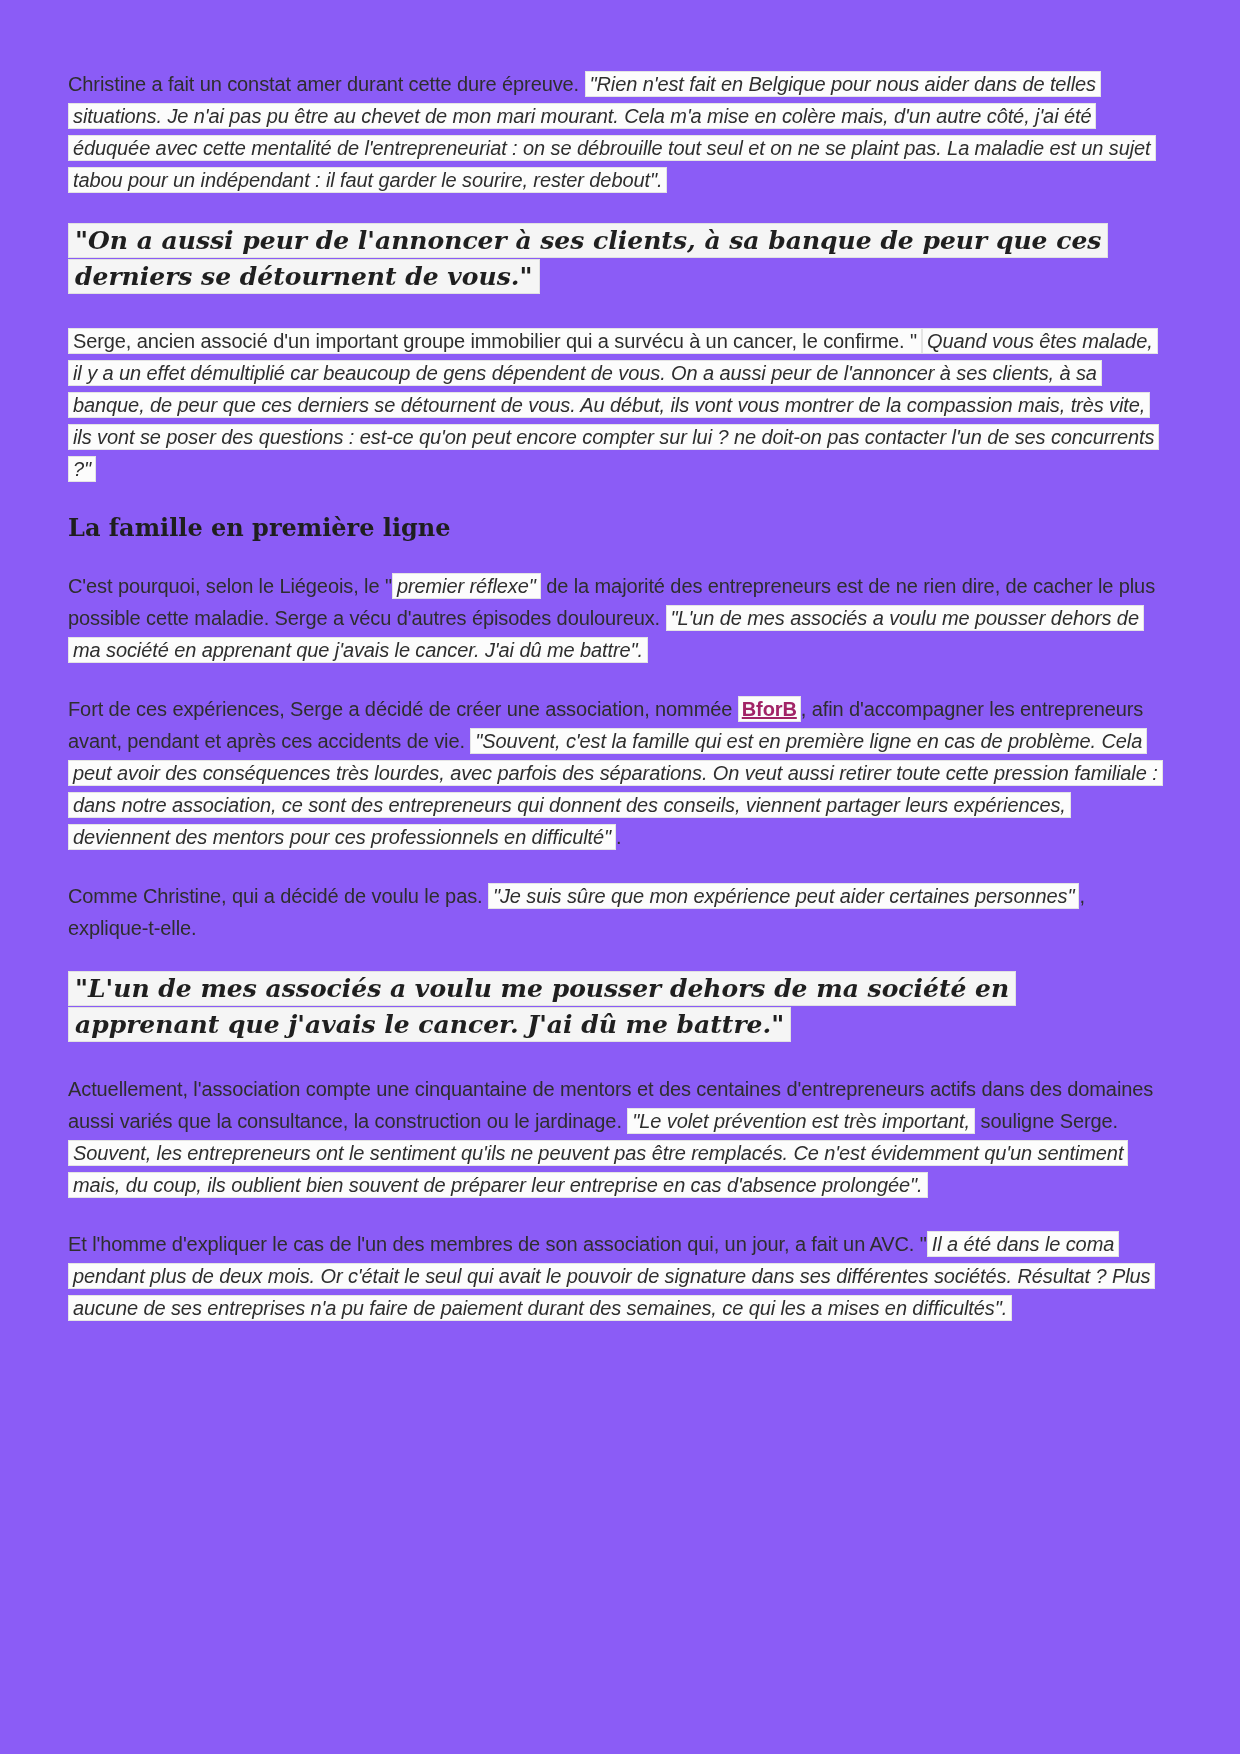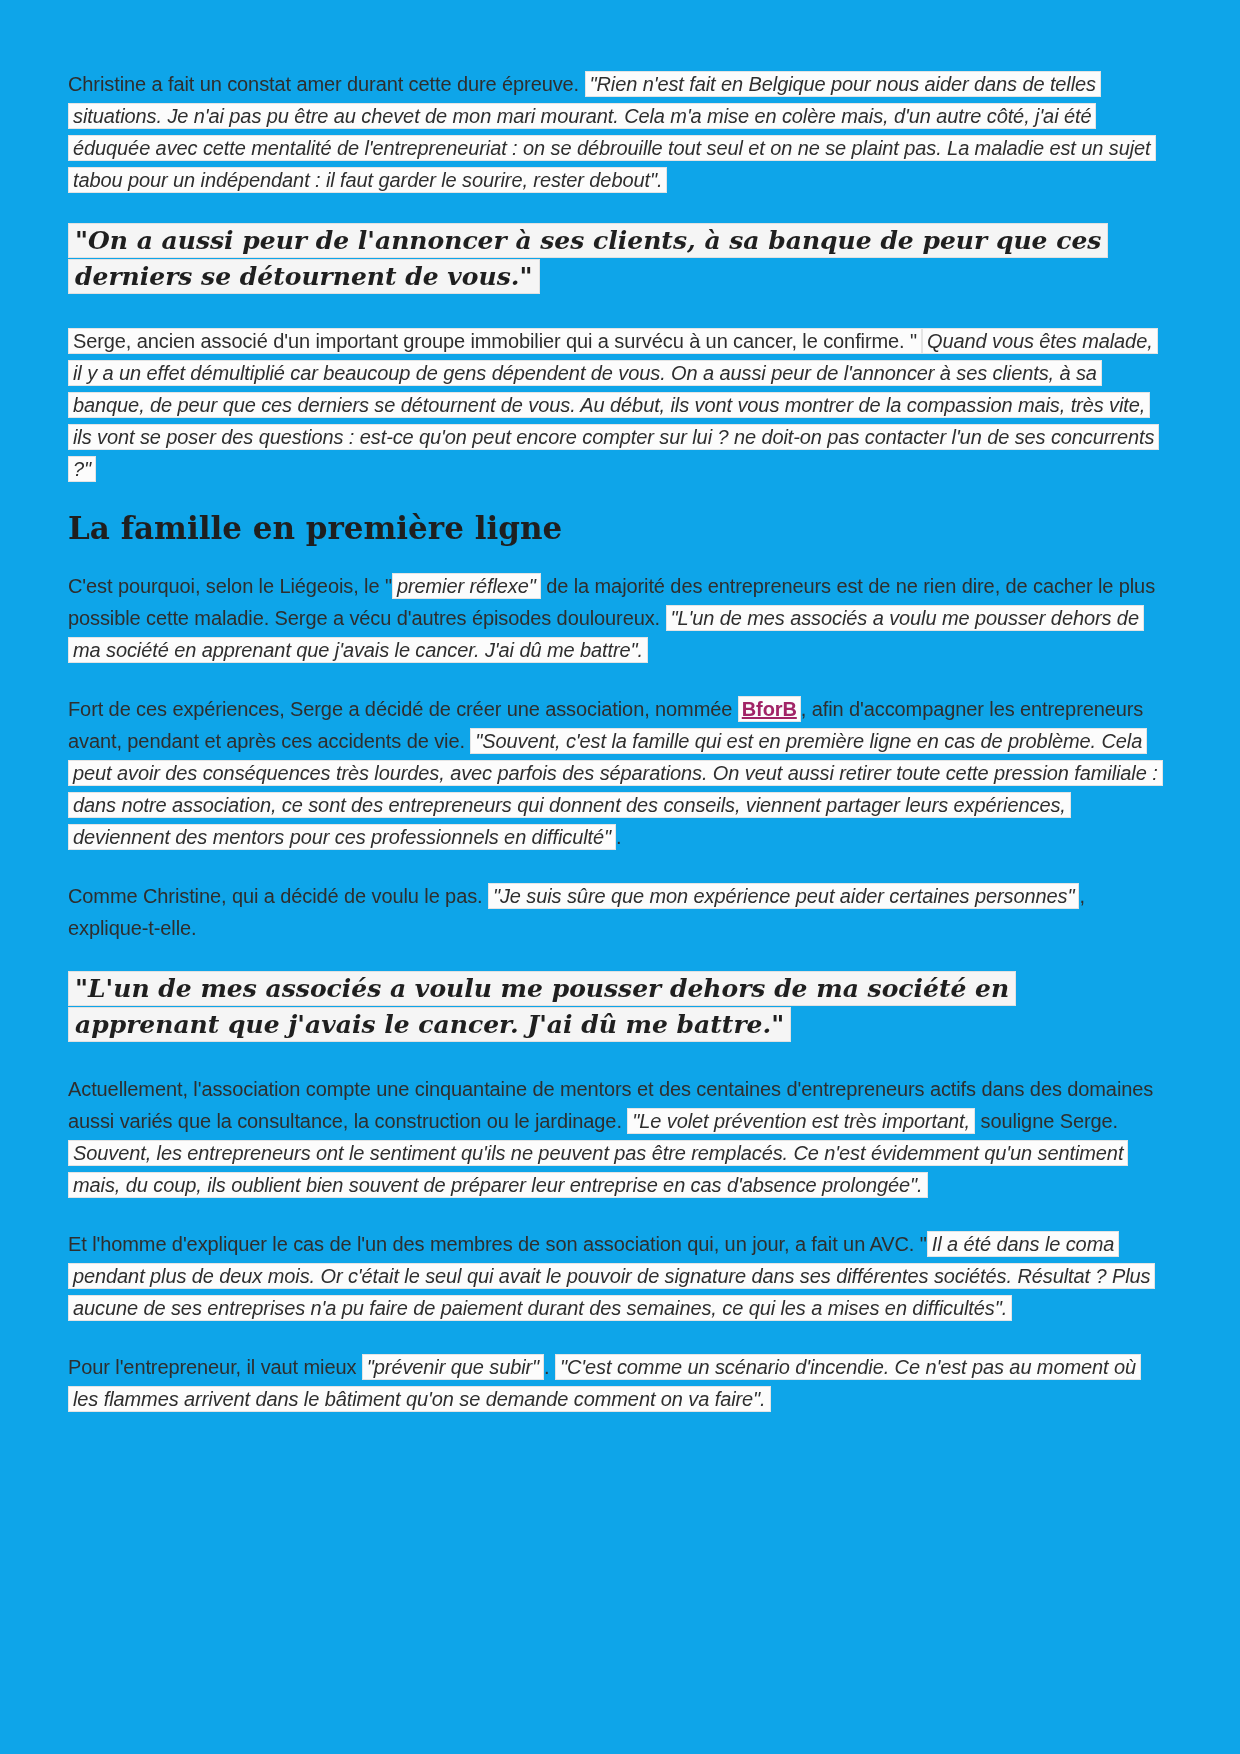--- a/index.html
+++ b/index.html
@@ -1,21 +1,21 @@
 <!DOCTYPE html>
 <html lang="fr"><head>
 <meta charset="utf-8">
 <style>
   html, body { margin: 0; padding: 0; background: #ffffff; }
   .page {
     width: 1240px;
     min-height: 1754px;
     box-sizing: border-box;
     padding: 68px 82px 28px 68px;
-    background: #0ea5e9;
+    background: #8b5cf6;
     font-family: "Liberation Sans", sans-serif;
     color: #2e2e2e;
   }
   .article { width: 1090px; }
   p.paragraph {
     font-size: 20px;
     line-height: 32px;
     margin: 0 0 27px 0;
     letter-spacing: -0.1px;
   }
@@ -51,36 +51,35 @@
   h2.quote-heading .seg-heading {
     background: #f5f5f5;
     border: 1px solid #e1e1e1;
     padding: 2px 6px;
     -webkit-box-decoration-break: clone;
     box-decoration-break: clone;
   }
   h2.section-heading {
     font-family: "DejaVu Serif", serif;
     font-weight: 700;
-    font-size: 31px;
+    font-size: 24px;
     line-height: 32px;
     margin: 8px 0 26px 0;
     color: #1f1f1f;
   }
 </style>
 </head>
 <body>
 
 <div class="page">
   <article class="article">
       <p class="paragraph"><span class="seg-plain">Christine a fait un constat amer durant cette dure épreuve. </span><span class="seg-quote-italic">"Rien n'est fait en Belgique pour nous aider dans de telles situations. Je n'ai pas pu être au chevet de mon mari mourant. Cela m'a mise en colère mais, d'un autre côté, j'ai été éduquée avec cette mentalité de l'entrepreneuriat : on se débrouille tout seul et on ne se plaint pas. La maladie est un sujet tabou pour un indépendant : il faut garder le sourire, rester debout".</span></p>
       <h2 class="quote-heading"><span class="seg-heading">"On a aussi peur de l'annoncer à ses clients, à sa banque de peur que ces derniers se détournent de vous."</span></h2>
       <p class="paragraph"><span class="seg-quote">Serge, ancien associé d'un important groupe immobilier qui a survécu à un cancer, le confirme. "</span><span class="seg-quote-italic">Quand vous êtes malade, il y a un effet démultiplié car beaucoup de gens dépendent de vous. On a aussi peur de l'annoncer à ses clients, à sa banque, de peur que ces derniers se détournent de vous. Au début, ils vont vous montrer de la compassion mais, très vite, ils vont se poser des questions : est-ce qu'on peut encore compter sur lui ? ne doit-on pas contacter l'un de ses concurrents ?"</span></p>
       <h2 class="section-heading"><span class="seg-heading-plain">La famille en première ligne</span></h2>
       <p class="paragraph"><span class="seg-plain">C'est pourquoi, selon le Liégeois, le "</span><span class="seg-quote-italic">premier réflexe"</span><span class="seg-plain"> de la majorité des entrepreneurs est de ne rien dire, de cacher le plus possible cette maladie. Serge a vécu d'autres épisodes douloureux. </span><span class="seg-quote-italic">"L'un de mes associés a voulu me pousser dehors de ma société en apprenant que j'avais le cancer. J'ai dû me battre".</span></p>
       <p class="paragraph"><span class="seg-plain">Fort de ces expériences, Serge a décidé de créer une association, nommée </span><a href="#" class="seg-link" style="color: rgb(161, 35, 102);">BforB</a><span class="seg-plain">, afin d'accompagner les entrepreneurs avant, pendant et après ces accidents de vie. </span><span class="seg-quote-italic">"Souvent, c'est la famille qui est en première ligne en cas de problème. Cela peut avoir des conséquences très lourdes, avec parfois des séparations. On veut aussi retirer toute cette pression familiale : dans notre association, ce sont des entrepreneurs qui donnent des conseils, viennent partager leurs expériences, deviennent des mentors pour ces professionnels en difficulté"</span><span class="seg-plain">.</span></p>
       <p class="paragraph"><span class="seg-plain">Comme Christine, qui a décidé de voulu le pas. </span><span class="seg-quote-italic">"Je suis sûre que mon expérience peut aider certaines personnes"</span><span class="seg-plain">, explique-t-elle.</span></p>
       <h2 class="quote-heading"><span class="seg-heading">"L'un de mes associés a voulu me pousser dehors de ma société en apprenant que j'avais le cancer. J'ai dû me battre."</span></h2>
       <p class="paragraph"><span class="seg-plain">Actuellement, l'association compte une cinquantaine de mentors et des centaines d'entrepreneurs actifs dans des domaines aussi variés que la consultance, la construction ou le jardinage. </span><span class="seg-quote-italic">"Le volet prévention est très important,</span><span class="seg-plain"> souligne Serge. </span><span class="seg-quote-italic">Souvent, les entrepreneurs ont le sentiment qu'ils ne peuvent pas être remplacés. Ce n'est évidemment qu'un sentiment mais, du coup, ils oublient bien souvent de préparer leur entreprise en cas d'absence prolongée".</span></p>
       <p class="paragraph"><span class="seg-plain">Et l'homme d'expliquer le cas de l'un des membres de son association qui, un jour, a fait un AVC. "</span><span class="seg-quote-italic">Il a été dans le coma pendant plus de deux mois. Or c'était le seul qui avait le pouvoir de signature dans ses différentes sociétés. Résultat ? Plus aucune de ses entreprises n'a pu faire de paiement durant des semaines, ce qui les a mises en difficultés".</span></p>
-      <p class="paragraph"><span class="seg-plain">Pour l'entrepreneur, il vaut mieux </span><span class="seg-quote-italic">"prévenir que subir"</span><span class="seg-plain">. </span><span class="seg-quote-italic">"C'est comme un scénario d'incendie. Ce n'est pas au moment où les flammes arrivent dans le bâtiment qu'on se demande comment on va faire".</span></p>
     </article>
 </div>
 
 </body></html>

